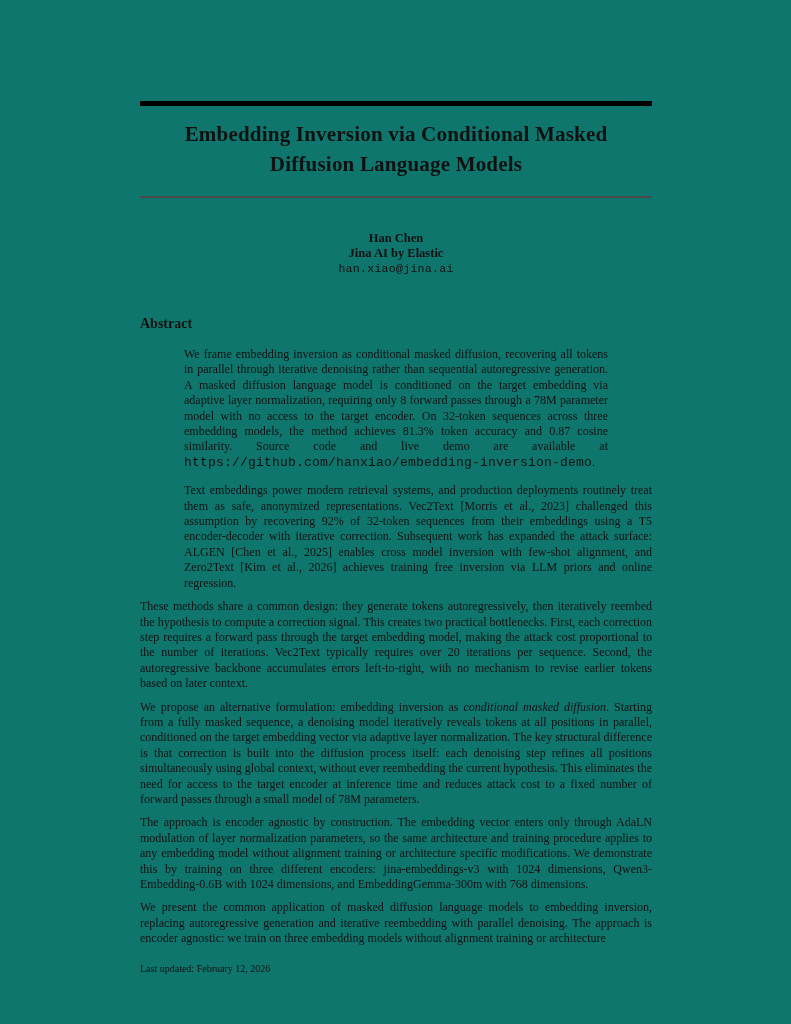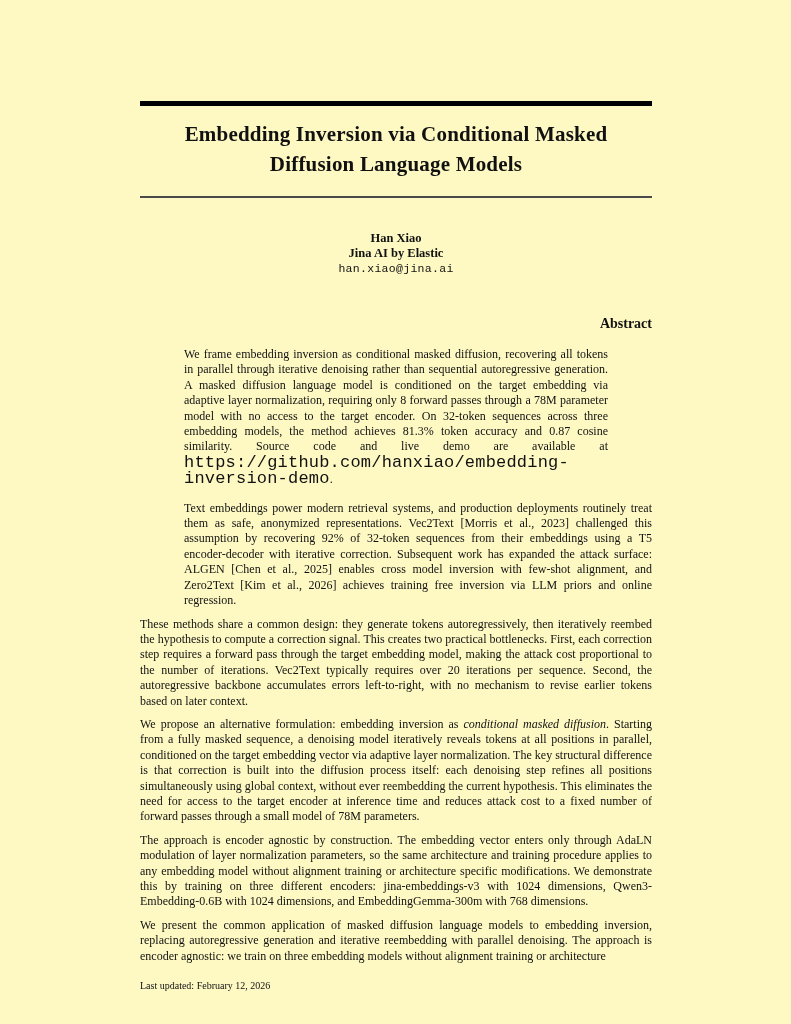--- a/index.html
+++ b/index.html
@@ -1,20 +1,20 @@
 <!DOCTYPE html>
 <html><head>
 <meta charset="utf-8">
 <style>
   html, body { margin: 0; padding: 0; background: #ffffff; }
   .page {
     position: relative;
     width: 791px;
     height: 1024px;
-    background: #fef9c3;
+    background: #0f766e;
     color: #111111;
     font-family: "Liberation Serif", serif;
     overflow: hidden;
   }
   .content {
     position: absolute;
     left: 140px;
     top: 0;
     width: 512px;
   }
@@ -46,34 +46,34 @@
   .author-name { display: block; font-weight: bold; }
   .author-affiliation { display: block; font-weight: bold; }
   .author-email {
     display: block;
     font-family: "Liberation Mono", monospace;
     font-size: 11.5px;
     letter-spacing: 0.3px;
   }
   .abstract-heading {
     margin-top: 40px;
-    text-align: right;
+    text-align: left;
     font-weight: bold;
     font-size: 14px;
   }
   .abstract-body {
     margin: 15px auto 0 auto;
     width: 424px;
     font-size: 12px;
     line-height: 15.4px;
     text-align: justify;
   }
   .mono {
     font-family: "Liberation Mono", monospace;
-    font-size: 17px;
+    font-size: 13px;
     letter-spacing: 0.2px;
   }
   .section-heading {
     margin-top: 21px;
     font-size: 15px;
     font-weight: bold;
   }
   .section-number { margin-right: 14px; }
   p.body-para {
     margin: 8px 0 0 0;
@@ -97,21 +97,21 @@
     <div class="rule-thick"></div>
 
     <h1 class="title">
         <span class="title-line">Embedding Inversion via Conditional Masked</span>
         <span class="title-line">Diffusion Language Models</span>
       </h1>
 
     <div class="rule-thin"></div>
 
     <div class="author-block">
-      <span class="author-name">Han Xiao</span>
+      <span class="author-name">Han Chen</span>
       <span class="author-affiliation">Jina AI by Elastic</span>
       <span class="author-email">han.xiao@jina.ai</span>
     </div>
 
     <div class="abstract-heading">Abstract</div>
 
     <div class="abstract-body"><span>We frame embedding inversion as conditional masked diffusion, recovering all tokens in parallel through iterative denoising rather than sequential autoregressive generation. A masked diffusion language model is conditioned on the target embedding via adaptive layer normalization, requiring only 8 forward passes through a 78M parameter model with no access to the target encoder. On 32-token sequences across three embedding models, the method achieves 81.3% token accuracy and 0.87 cosine similarity. Source code and live demo are available at </span><span class="mono">https://github.com/hanxiao/embedding-inversion-demo</span><span>.</span></div>
 
 
     <p class="body-para first">Text embeddings power modern retrieval systems, and production deployments routinely treat them as safe, anonymized representations. Vec2Text [Morris et al., 2023] challenged this assumption by recovering 92% of 32-token sequences from their embeddings using a T5 encoder-decoder with iterative correction. Subsequent work has expanded the attack surface: ALGEN [Chen et al., 2025] enables cross model inversion with few-shot alignment, and Zero2Text [Kim et al., 2026] achieves training free inversion via LLM priors and online regression.</p>

